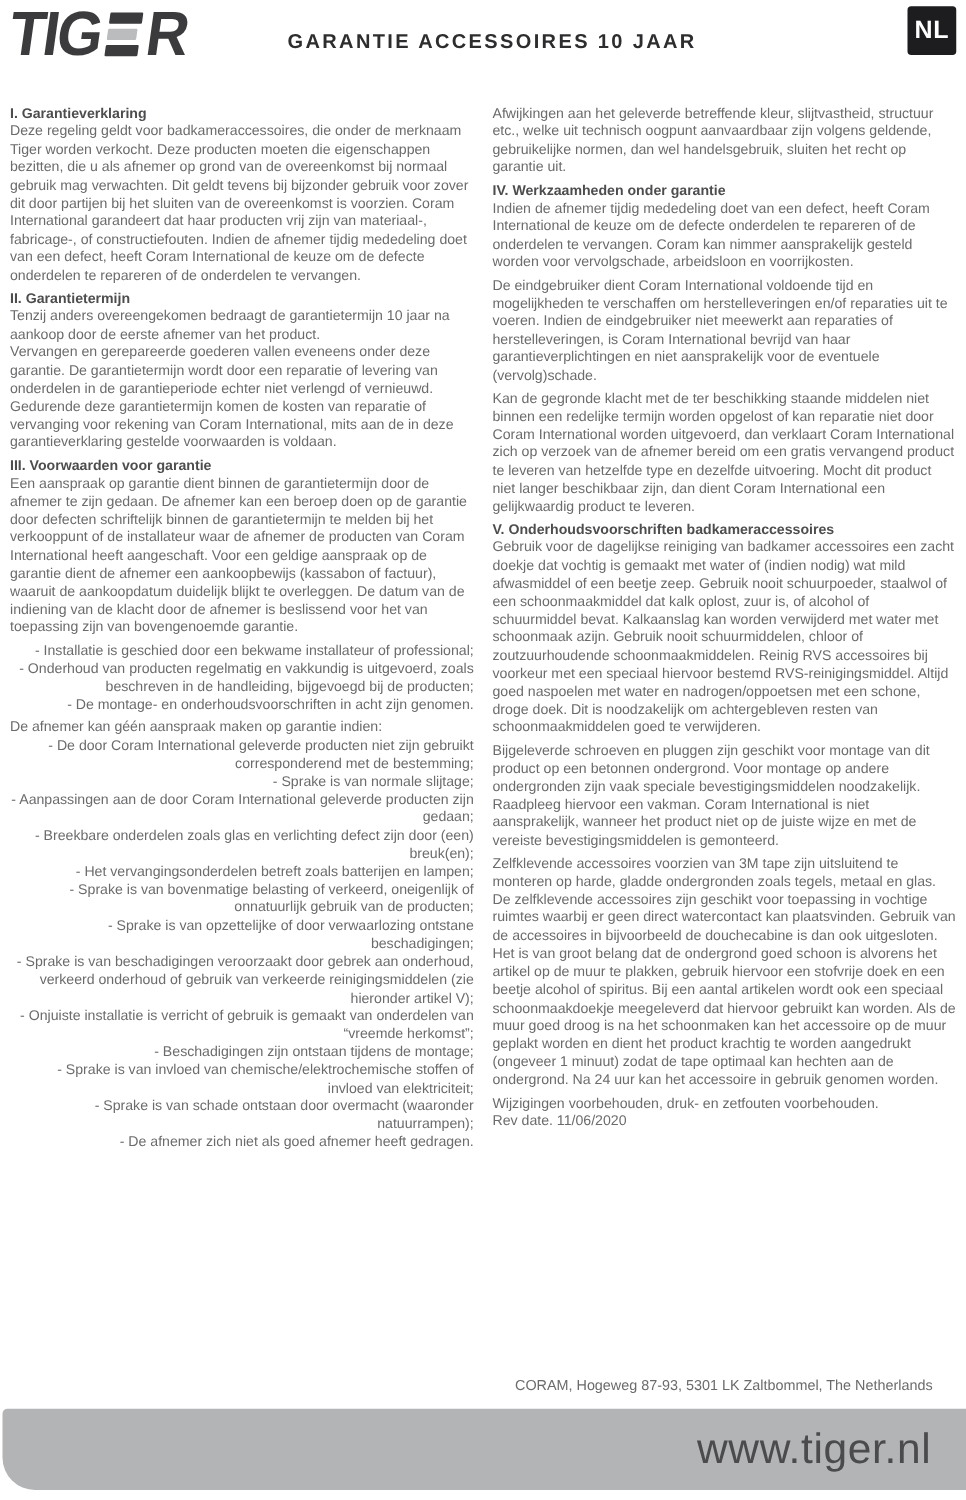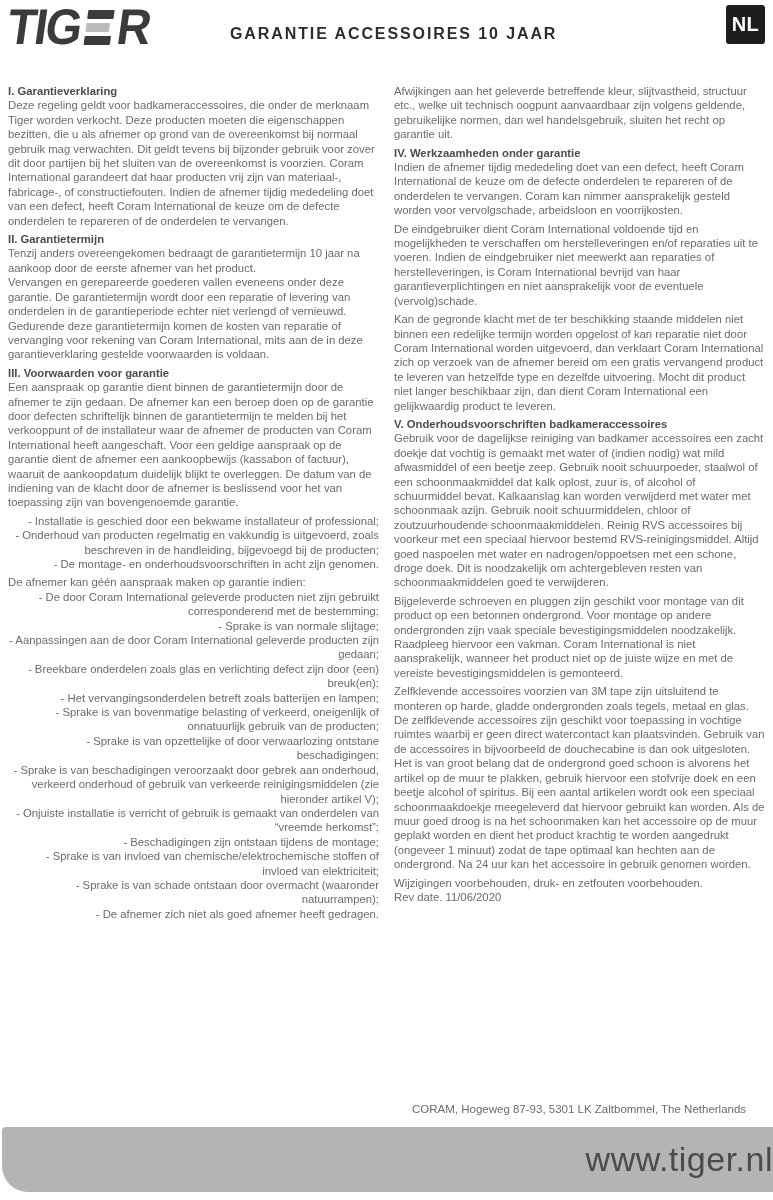--- a/index.html
+++ b/index.html
@@ -62,20 +62,21 @@
   
   .address {
     position:absolute; left:412px; top:1103px;
     font-size:11.5px; color:#6b6b6d; white-space:nowrap;
   }
   .footer-bar {
     position:absolute; left:2px; right:0; top:1127px; height:65px;
     background:#b3b4b6;
     border-radius:4px 0 0 26px;
     display:flex; align-items:center; justify-content:flex-end;
+    padding-right:28px;
   }
   .site {
     font-size:34px; color:#4b4b4d; letter-spacing:0.5px;
     text-decoration:none; cursor:pointer;
   }
 </style>
 </head>
 <body>
 
 <div class="page">

